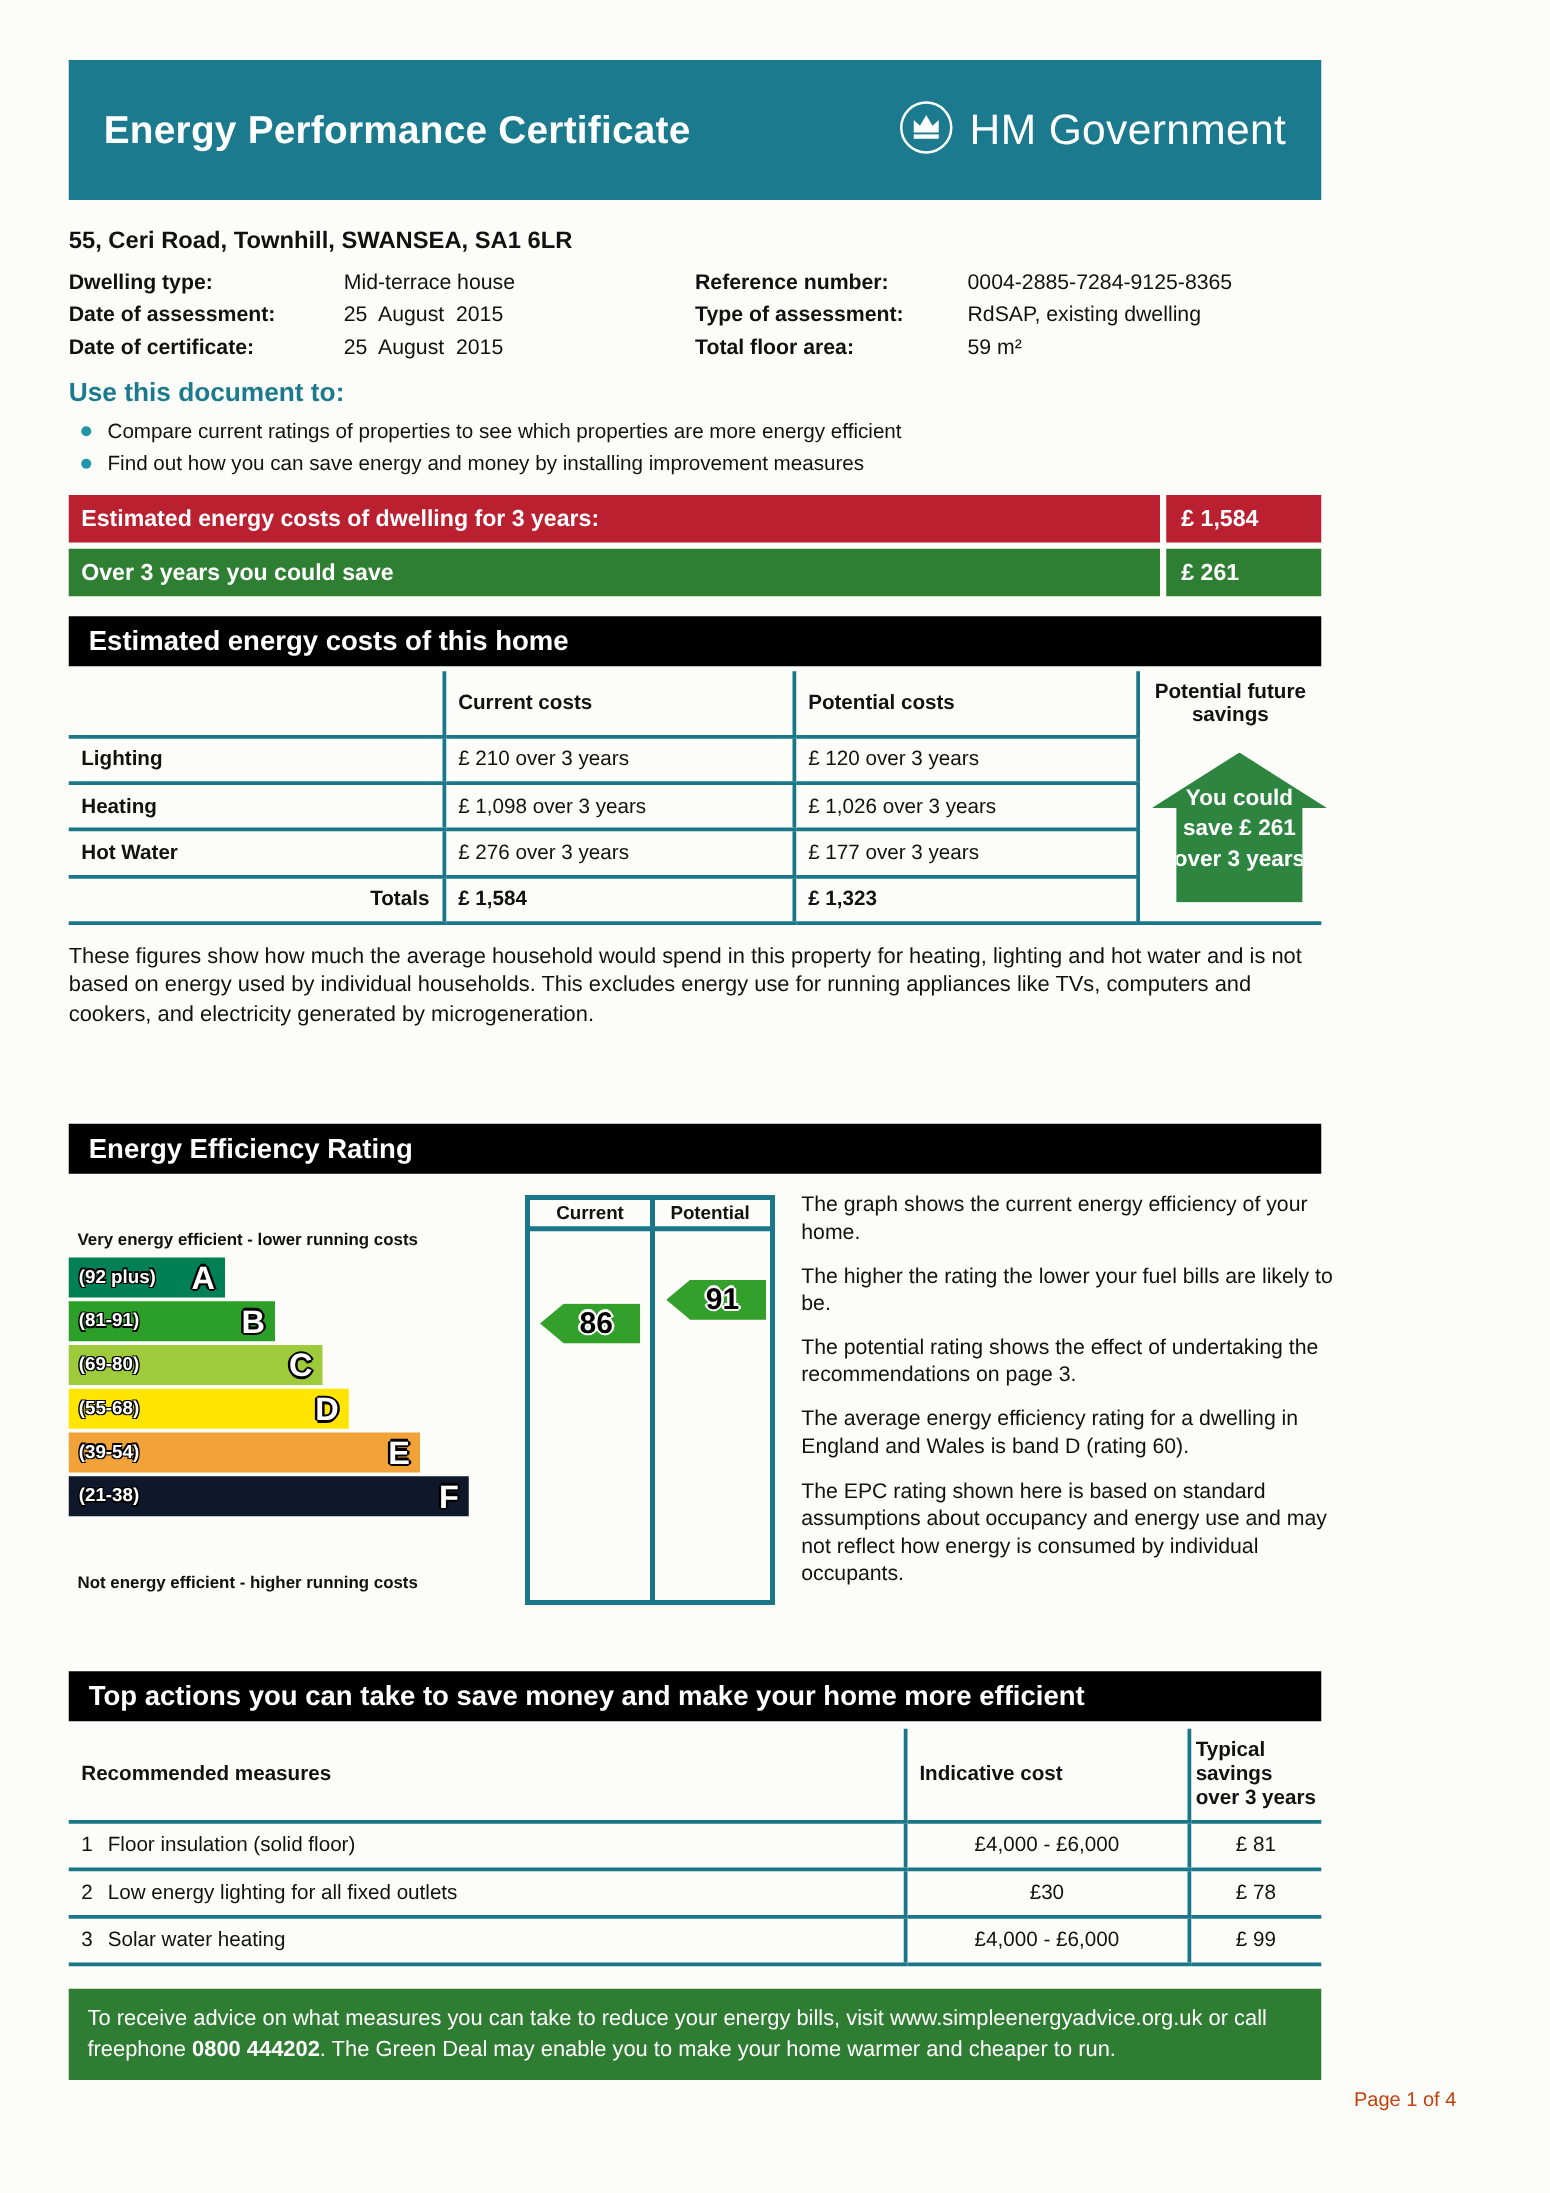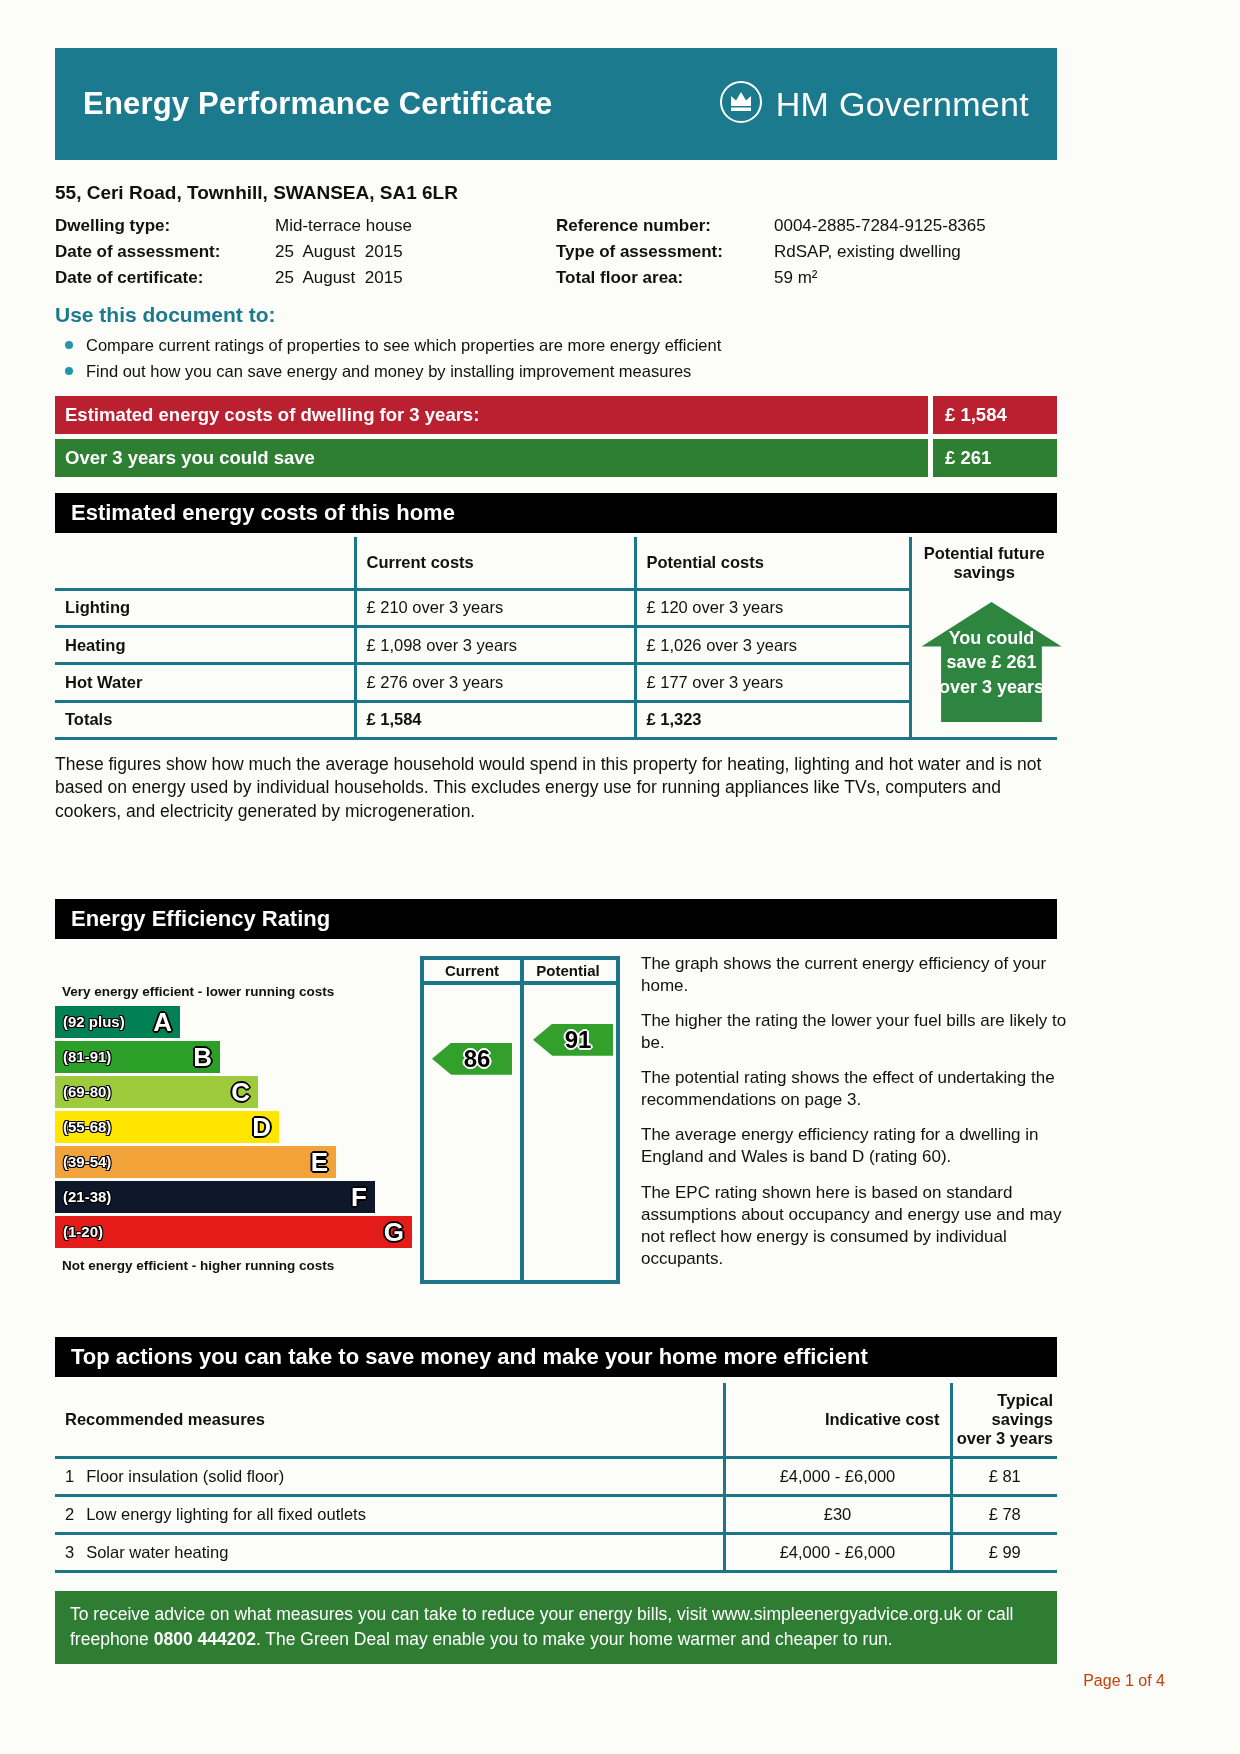--- a/index.html
+++ b/index.html
@@ -58,21 +58,21 @@
   .section-bar.rating-bar { margin-top:76px; }
   .section-bar.actions-bar { margin-top:38px; }
 
   
   .costs-table { border-collapse:collapse; width:100%; margin-top:4px; table-layout:fixed; }
   .costs-table td { font-size:16.5px; padding:7px 10px; }
   .costs-table .vdiv { border-left:3px solid #1b7688; }
   .costs-table .hdr { font-weight:bold; }
   .costs-table .row-line { border-bottom:3px solid #1b7688; }
   .costs-table .row-label { font-weight:bold; }
-  .totals-label { font-weight:bold; }
+  .totals-label { font-weight:bold; text-align:right; }
   .totals-val { font-weight:bold; }
   .savings-cell { vertical-align:middle; border-bottom:3px solid #1b7688; }
   .house {
     width:140px; height:120px; margin:6px auto 8px; background:#2e8540;
     clip-path:polygon(50% 0%,100% 37%,86% 37%,86% 100%,14% 100%,14% 37%,0% 37%);
     color:#fff; font-weight:bold; font-size:18px; text-align:center;
     display:flex; flex-direction:column; justify-content:flex-end;
     padding-bottom:23px; line-height:1.35;
   }
   .costs-note { font-size:17.5px; line-height:1.33; margin-top:13px; }
@@ -122,21 +122,21 @@
   .rating-text { position:absolute; left:586px; top:2px; width:440px; }
   .rating-text p { font-size:17px; line-height:1.3; margin:0 0 13px 0; }
 
   
   .actions-table { border-collapse:collapse; width:100%; margin-top:6px; table-layout:fixed; }
   .actions-table th, .actions-table td { font-size:16.5px; padding:8px 10px; }
   .actions-table th { font-weight:bold; }
   .actions-table .vdiv { border-left:3px solid #1b7688; }
   .actions-table .row-line { border-bottom:3px solid #1b7688; }
   .th-measures { text-align:left; }
-  .th-cost, .th-savings { text-align:right; }
+  .th-cost, .th-savings { text-align:left; }
   .td-cost, .td-savings { text-align:center; }
   .m-num { display:inline-block; margin-right:12px; }
 
   
   .advice-box {
     margin-top:18px; background:#2e7d33; color:#fff;
     padding:11px 15px; font-size:17.5px; line-height:1.45;
   }
   .phone { font-weight:bold; }
 
@@ -267,24 +267,20 @@
         <span class="band-letter">D</span>
       </div>
       <div class="band band-e">
         <span class="band-range">(39-54)</span>
         <span class="band-letter">E</span>
       </div>
       <div class="band band-f">
         <span class="band-range">(21-38)</span>
         <span class="band-letter">F</span>
       </div>
-      <div class="band band-g">
-        <span class="band-range">(1-20)</span>
-        <span class="band-letter">G</span>
-      </div>
     </div>
 
     <div class="chart-bottom-label">Not energy efficient - higher running costs</div>
 
     <div class="col-box">
       <div class="col-hdr">
         <div class="col-hdr-cell">Current</div>
         <div class="col-hdr-cell">Potential</div>
       </div>
       <div class="col-divider"></div>

